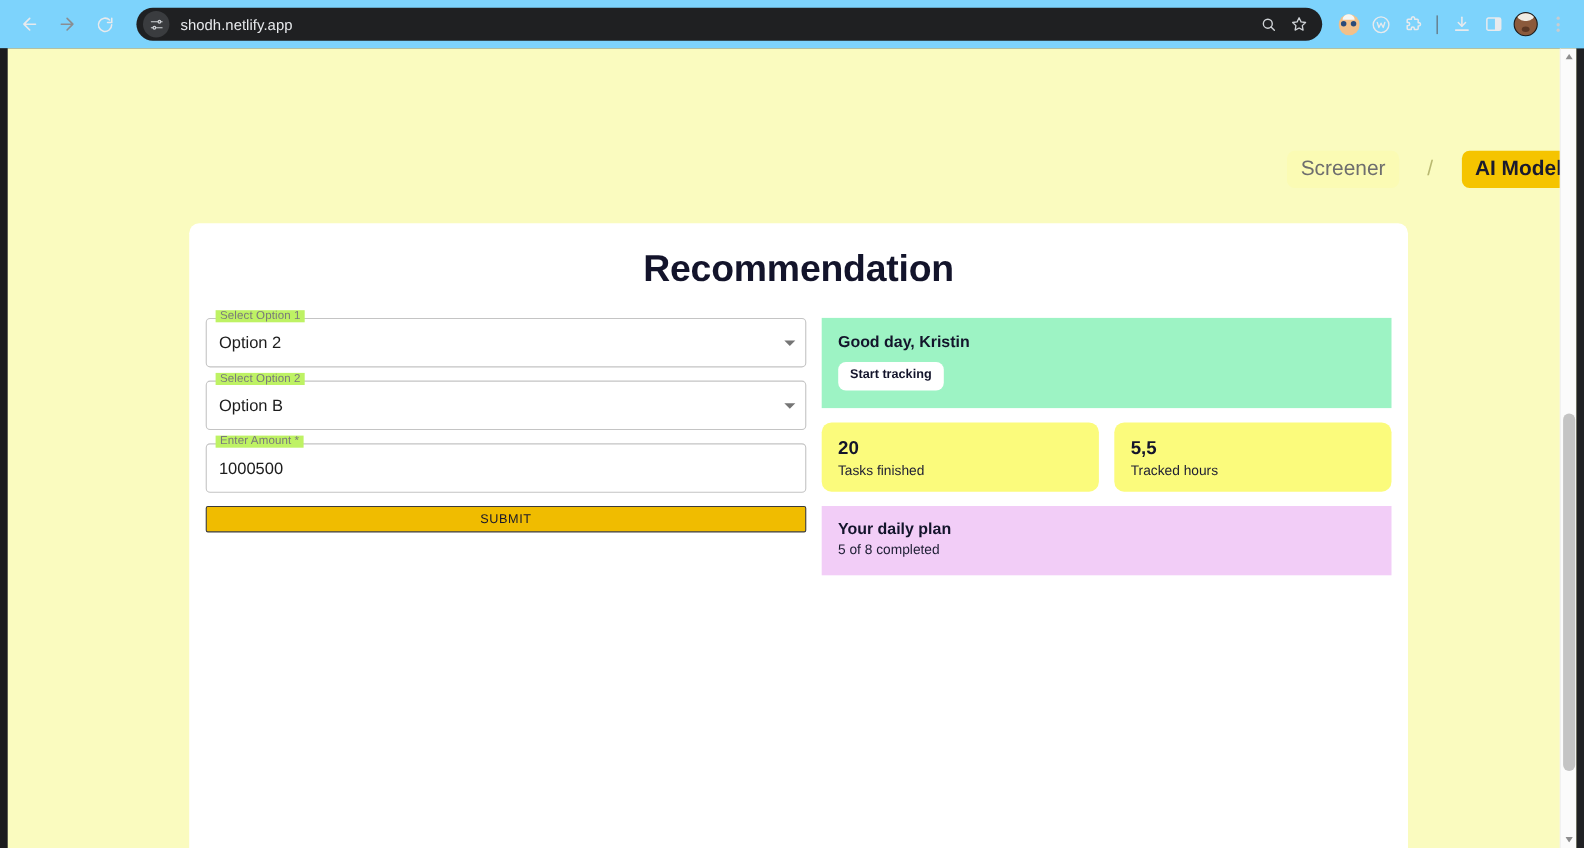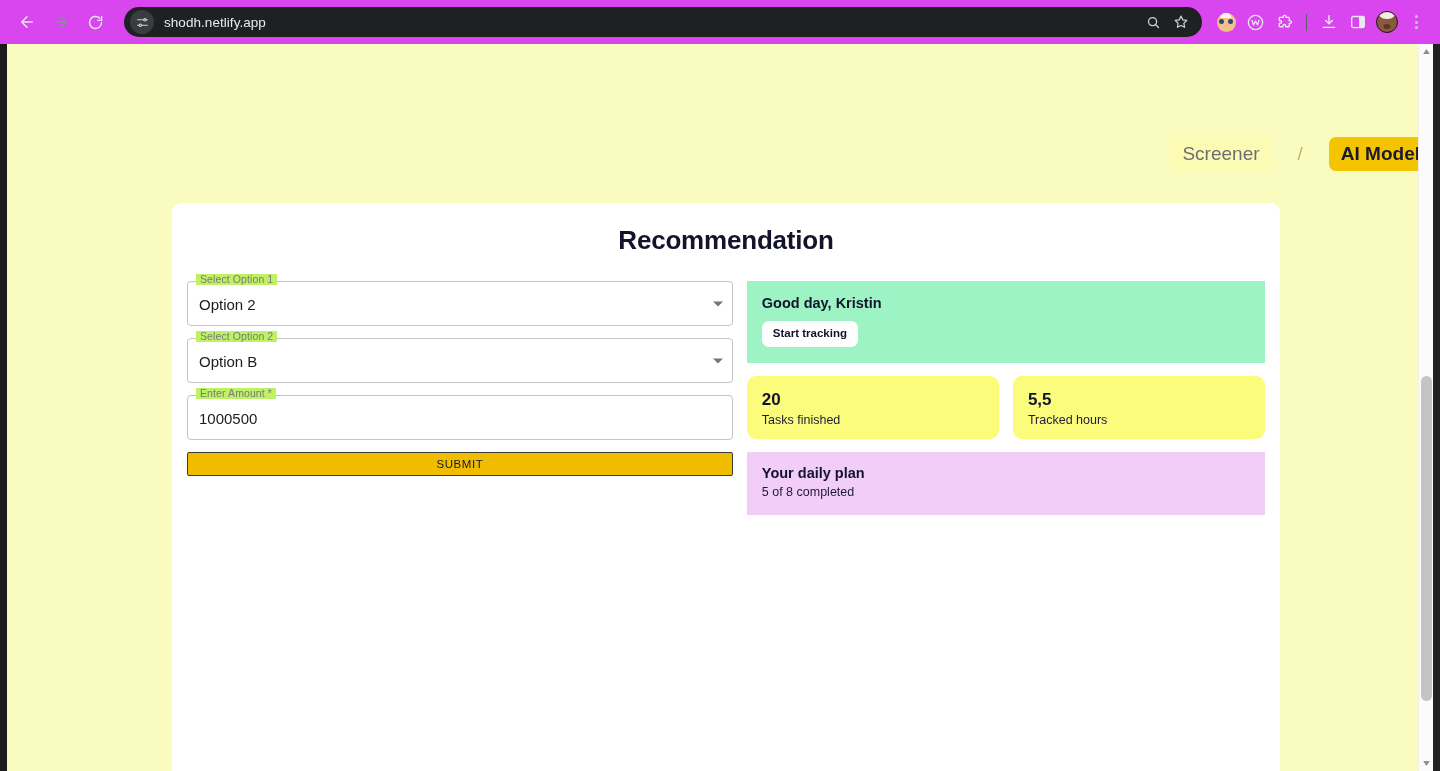--- a/index.html
+++ b/index.html
@@ -12,21 +12,21 @@
     font-family: "Liberation Sans", sans-serif;
     background: #202124;
   }
 
   
   .browser-toolbar {
     position: absolute;
     top: 0; left: 0;
     width: 1440px;
     height: 44px;
-    background: #d946ef;
+    background: #7dd3fc;
     display: flex;
     align-items: center;
     padding: 0 10px 0 12px;
   }
 
   .nav-btn {
     width: 30px; height: 30px;
     display: flex; align-items: center; justify-content: center;
     border-radius: 50%;
     flex: 0 0 auto;
@@ -242,21 +242,21 @@
     top: 159px;
     left: 165px;
     width: 1108px;
     height: 568px;
     background: #ffffff;
     border-radius: 9px 9px 0 0;
   }
 
   .page-title {
     text-align: center;
-    font-size: 26px;
+    font-size: 34px;
     font-weight: 700;
     color: #13142b;
     letter-spacing: -0.2px;
     padding-top: 22px;
   }
 
   .card-body {
     display: flex;
     padding: 0 15px 0 15px;
     margin-top: 25px;

